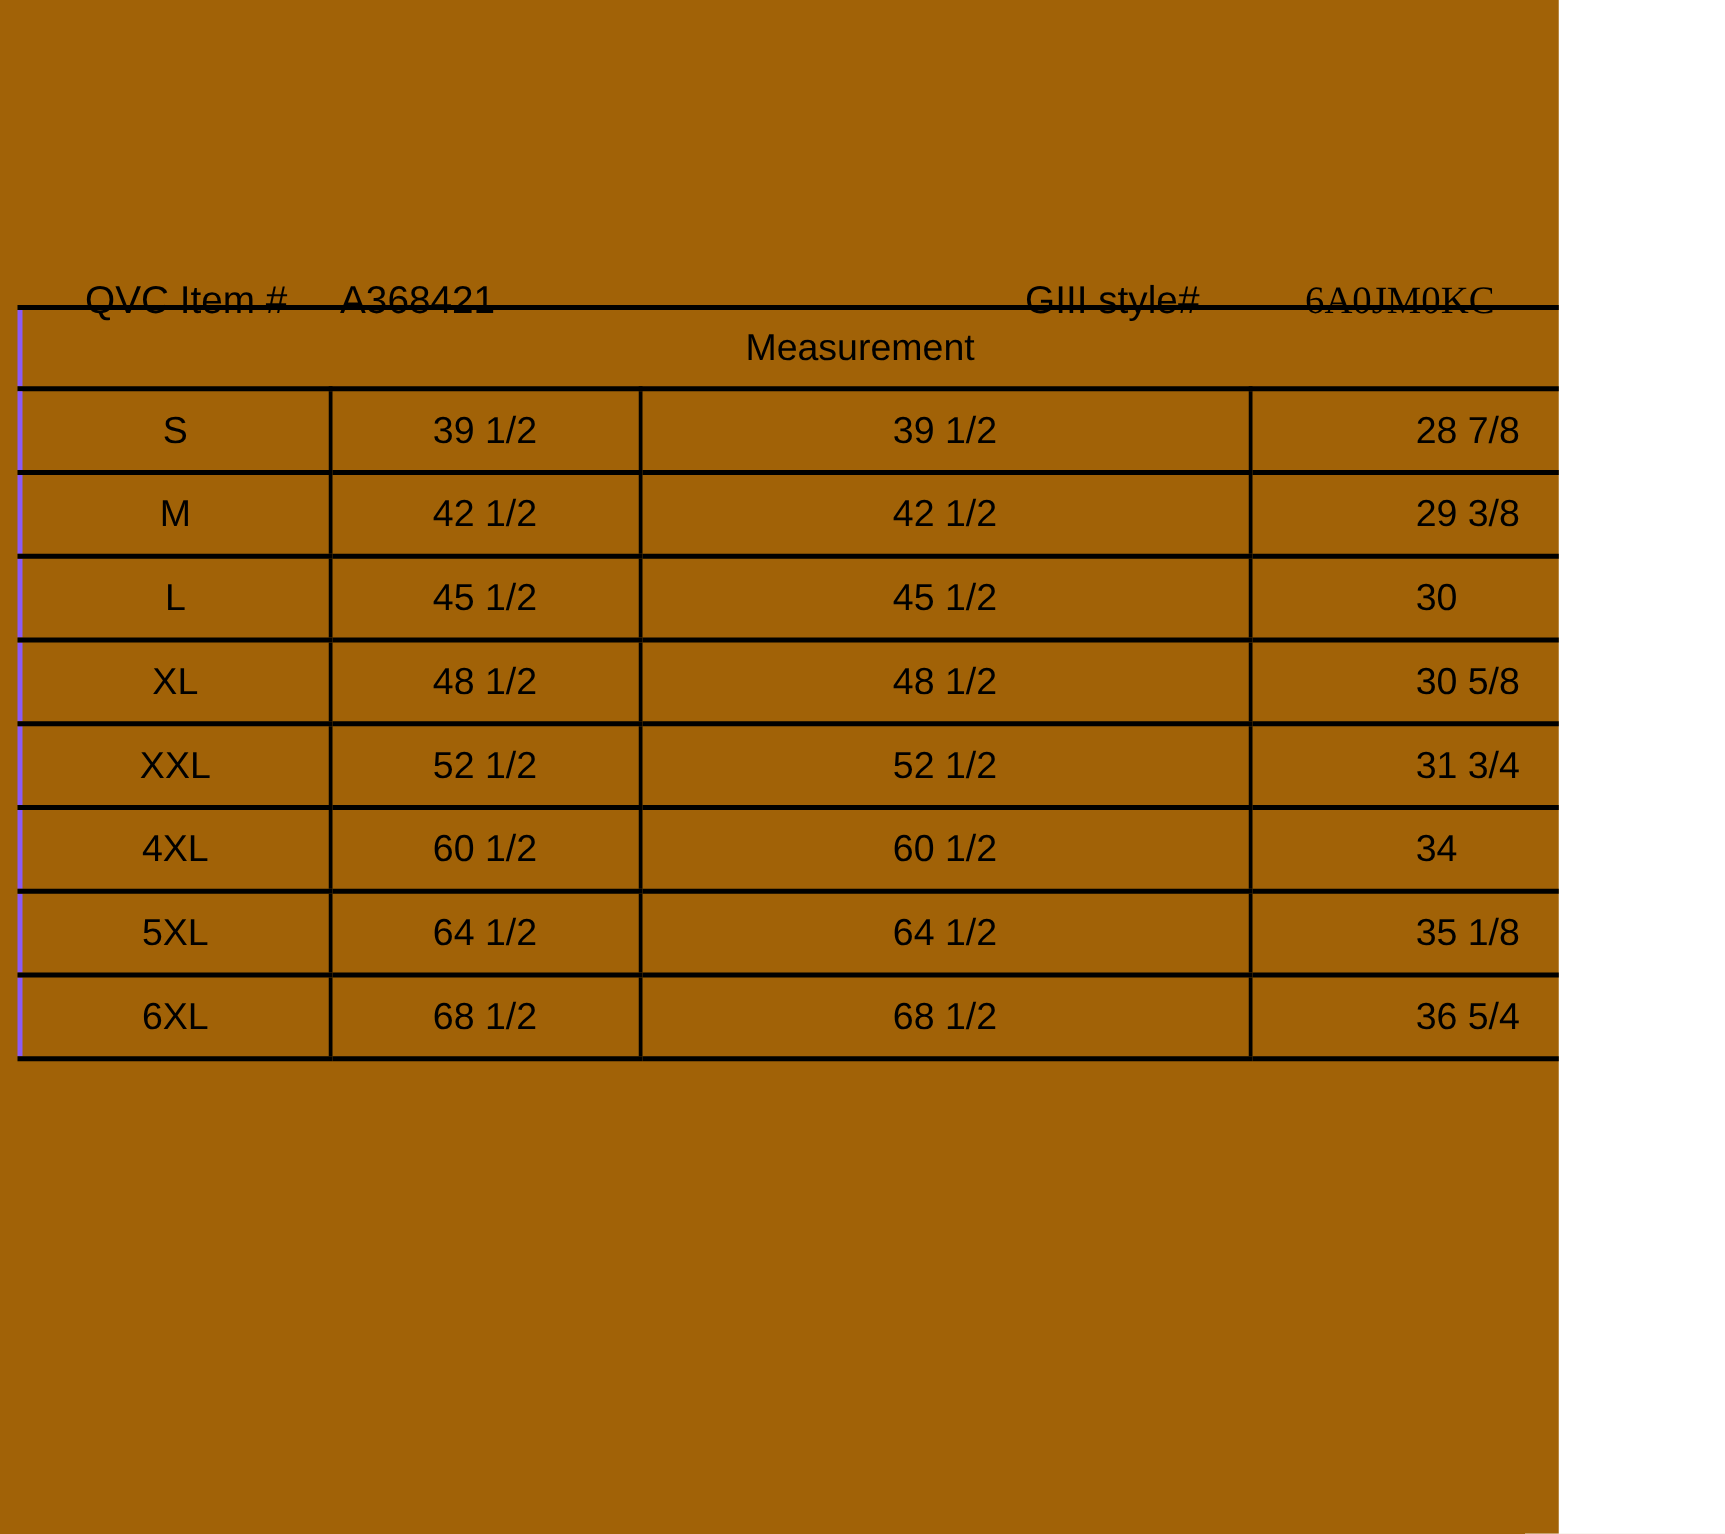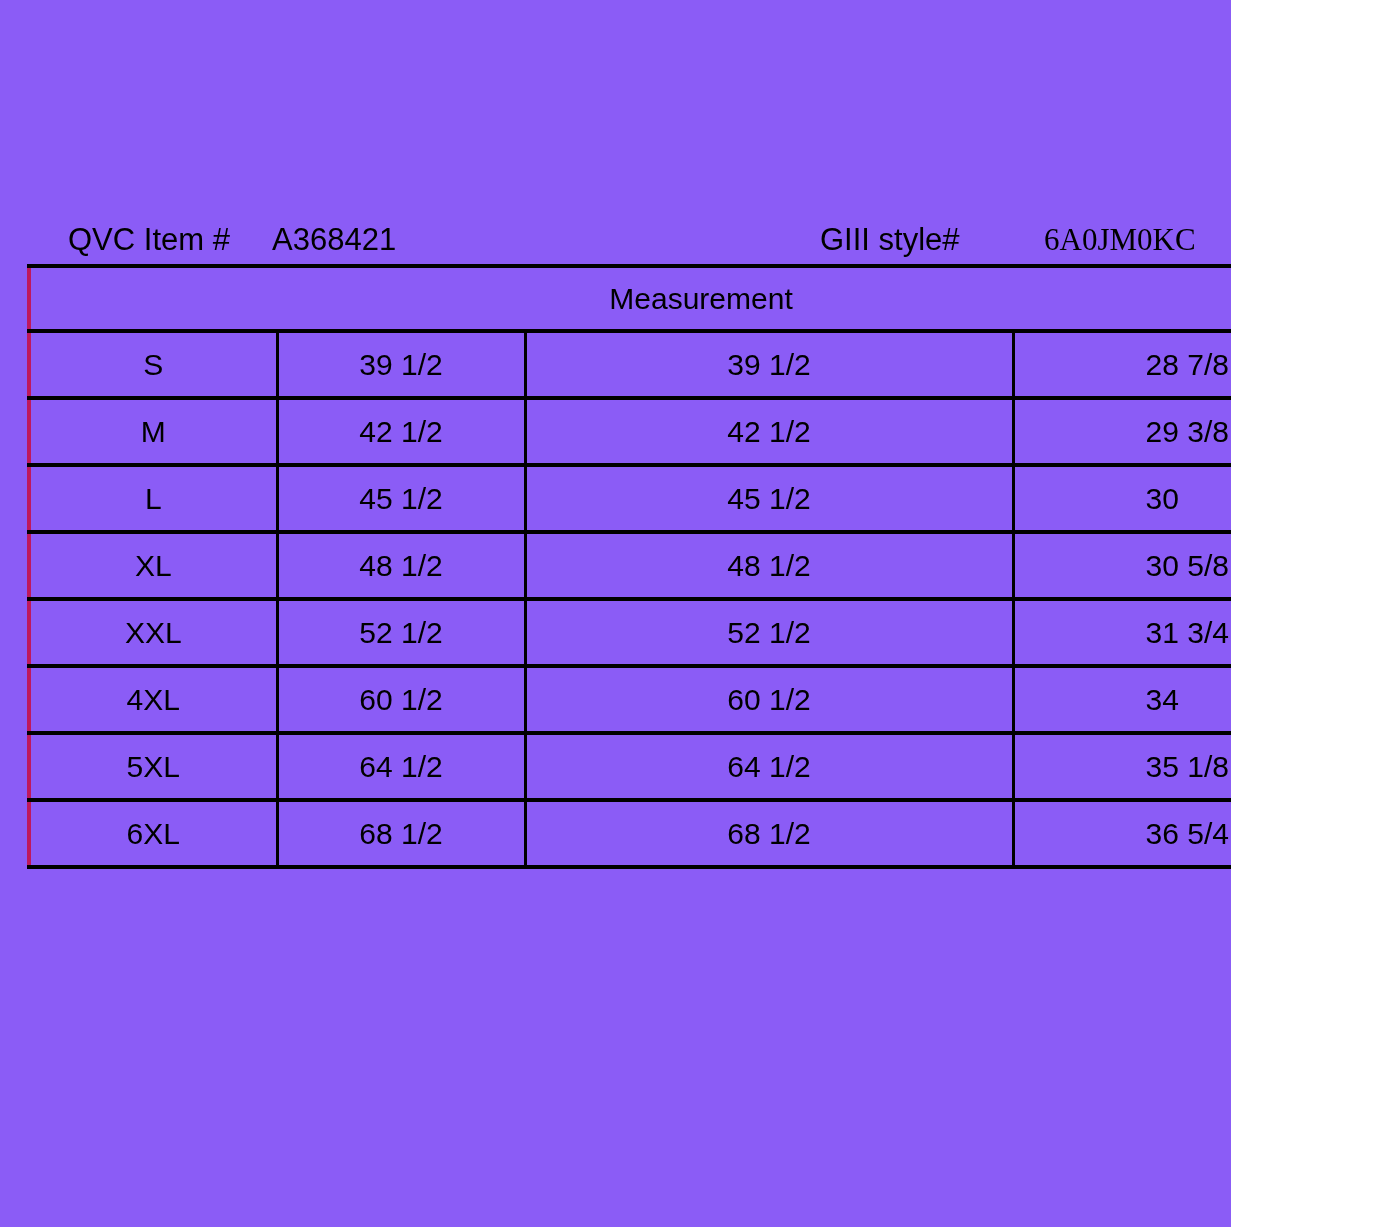--- a/index.html
+++ b/index.html
@@ -4,47 +4,47 @@
 <style>
   html, body {
     margin: 0;
     padding: 0;
     background: #ffffff;
   }
   .canvas {
     position: relative;
     width: 1231px;
     height: 1227px;
-    background: #8b5cf6;
+    background: #a16207;
     color: #000000;
     font-family: "Liberation Sans", sans-serif;
     overflow: hidden;
+    padding-left: 16px;
   }
   .top-labels span {
     position: absolute;
     top: 222px;
     font-size: 31px;
     line-height: 36px;
     white-space: nowrap;
     color: #000000;
   }
   .lbl-qvc-item   { left: 68px;  }
   .val-qvc-item   { left: 272px; }
   .lbl-giii-style { left: 820px; }
   .val-giii-style { left: 1044px; font-family: Liberation Serif, serif; }
 
   table.measurement {
     position: absolute;
     left: 14px;
-    top: 264px;
+    top: 244px;
     width: 1344px;
     border-collapse: collapse;
     table-layout: fixed;
-    border: 4px solid #be185d;
-    margin-left: 13px;
+    border: 4px solid #8b5cf6;
   }
   table.measurement th,
   table.measurement td {
     border: 3px solid #000000;
     border-top-width: 4px;
     border-bottom-width: 4px;
     font-size: 30px;
     font-weight: 400;
     text-align: center;
     vertical-align: middle;

